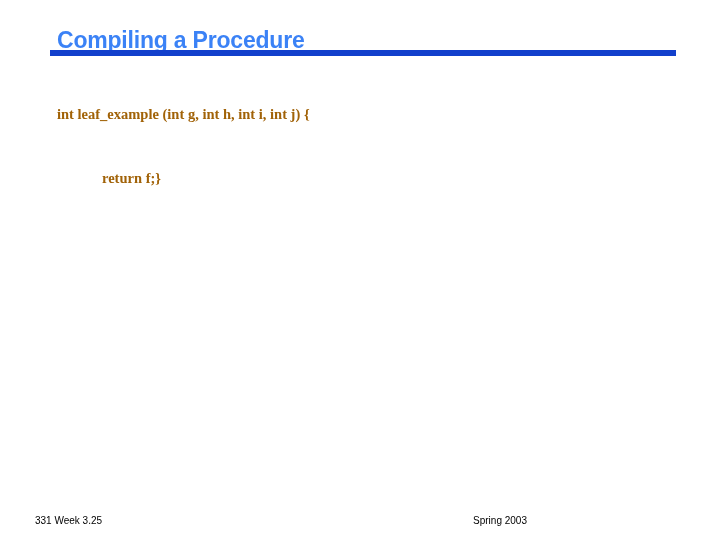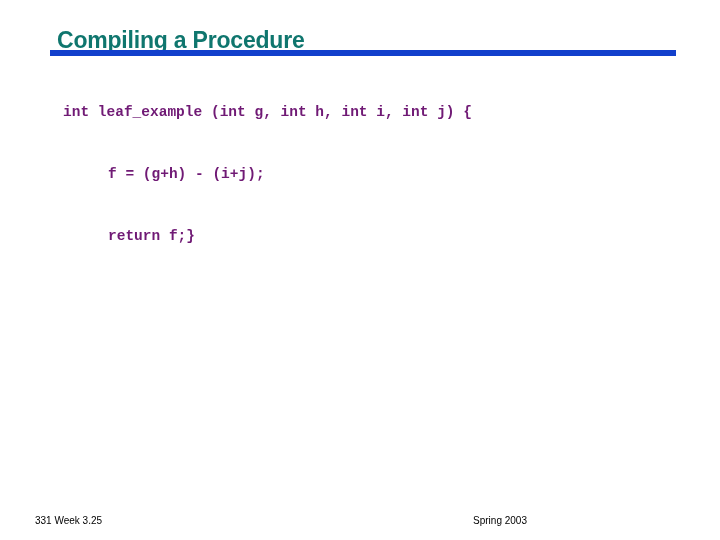--- a/index.html
+++ b/index.html
@@ -26,21 +26,21 @@
     position: absolute;
     left: 50px;
     top: 28px;
     width: 626px;
   }
   .slide-title {
     font-family: "Liberation Sans", sans-serif;
     font-weight: bold;
     font-size: 23px;
     line-height: 24px;
-    color: #0f766e;
+    color: #3b82f6;
     letter-spacing: -0.2px;
     text-decoration: underline;
     text-underline-offset: 3px;
     text-decoration-thickness: 2px;
     white-space: nowrap;
     padding-left: 7px;
   }
   .title-rule {
     position: absolute;
     left: 0px;
@@ -48,26 +48,25 @@
     width: 626px;
     height: 6px;
     background: #1240cc;
   }
 
   
   .code-block {
     position: absolute;
     left: 57px;
     top: 69px;
-    font-family: Liberation Mono, monospace;
+    font-family: Liberation Serif, serif;
     font-weight: bold;
     font-size: 14.5px;
-    color: #701a75;
+    color: #a16207;
     white-space: pre;
-    margin-left: 6px;
   }
   .code-line {
     height: 30px;
     line-height: 22px;
     white-space: pre;
   }
   .code-line.indent {
     padding-left: 45px;
   }
 
@@ -103,21 +102,20 @@
 
 <div class="slide">
 
   <div class="title-block">
     <div class="slide-title">Compiling a Procedure</div>
     <div class="title-rule"></div>
   </div>
 
   <div class="code-block">
     <div class="code-line">int leaf_example (int g, int h, int i, int j) {</div>
-    <div class="code-line indent">f = (g+h) - (i+j);</div>
     <div class="code-line indent">return f;}</div>
   </div>
 
   <div class="footer">
     <div class="footer-left">331 Week 3.25</div>
     <div class="footer-right">Spring 2003</div>
   </div>
 
 </div>
 

